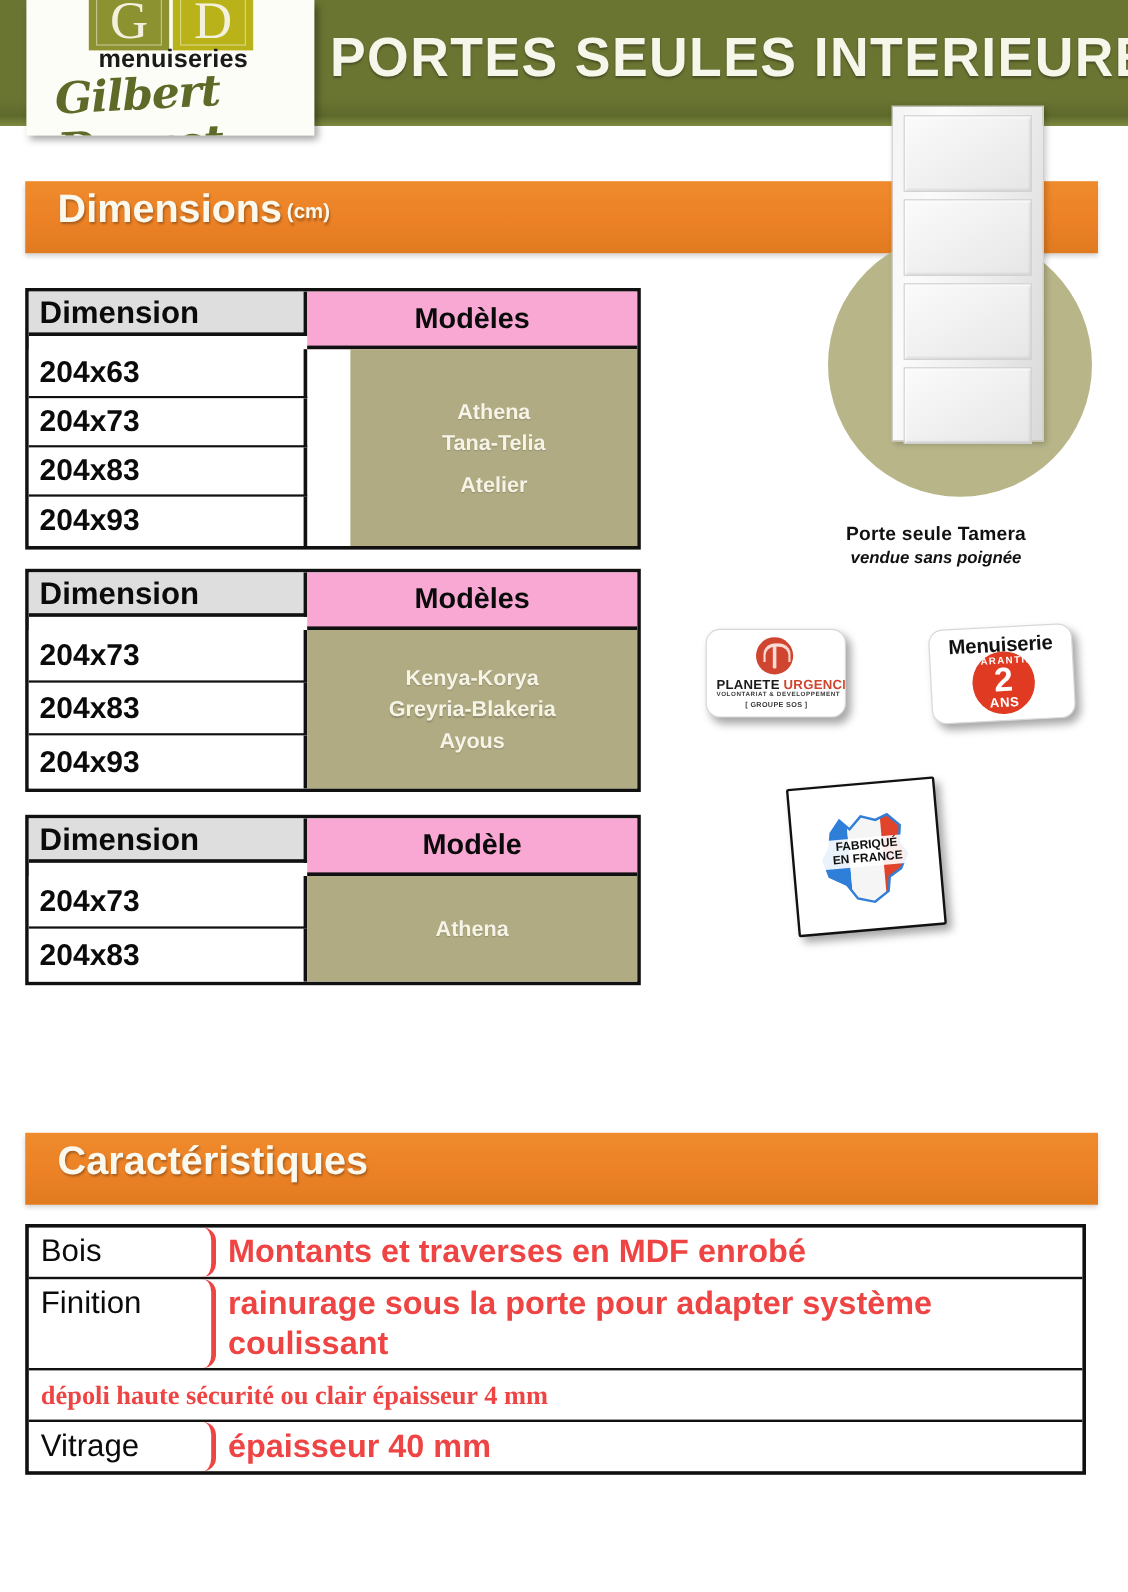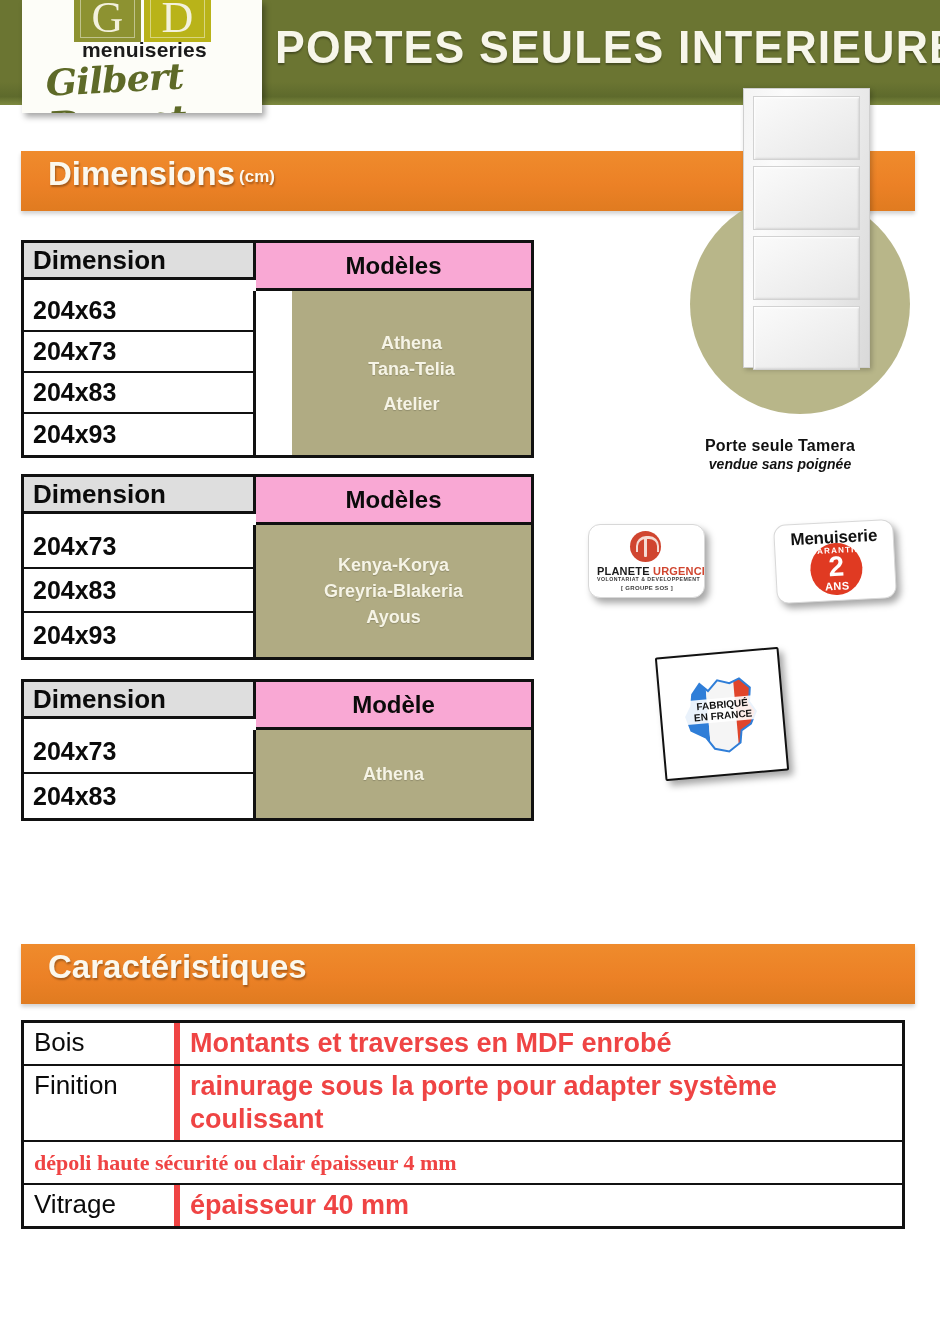--- a/index.html
+++ b/index.html
@@ -183,24 +183,25 @@
     position:absolute;left:16px;top:44px;width:90px;
     background:rgba(255,255,255,.9);
     text-align:center;font-size:10px;font-weight:bold;color:#111;line-height:11px;
     padding:1px 0;
   }
   
   .ctable{position:absolute;left:21px;top:1020px;width:884px;border:3px solid #111;box-sizing:border-box;}
   .crow{display:flex;border-bottom:2px solid #111;}
   .crow.last{border-bottom:none;}
   .ccell-l{
-    width:156px;box-sizing:border-box;border-right:6px solid #ef4444;
+    width:156px;box-sizing:border-box;border-right:4px solid #ef4444;
     padding:4px 0 4px 10px;
     font-size:26px;color:#0b0b0b;
     font-family:"Liberation Sans", sans-serif;
+    border-radius:11px;
   }
   .ccell-r{
     flex:1;box-sizing:border-box;padding:4px 0 4px 10px;
     font-size:27px;font-weight:bold;color:#ef4444;line-height:33px;
     font-family:"Liberation Sans", sans-serif;
   }
   .ccell-r.serif{
     font-family:"Liberation Serif", serif;font-size:22px;font-weight:bold;
   }
 </style>

